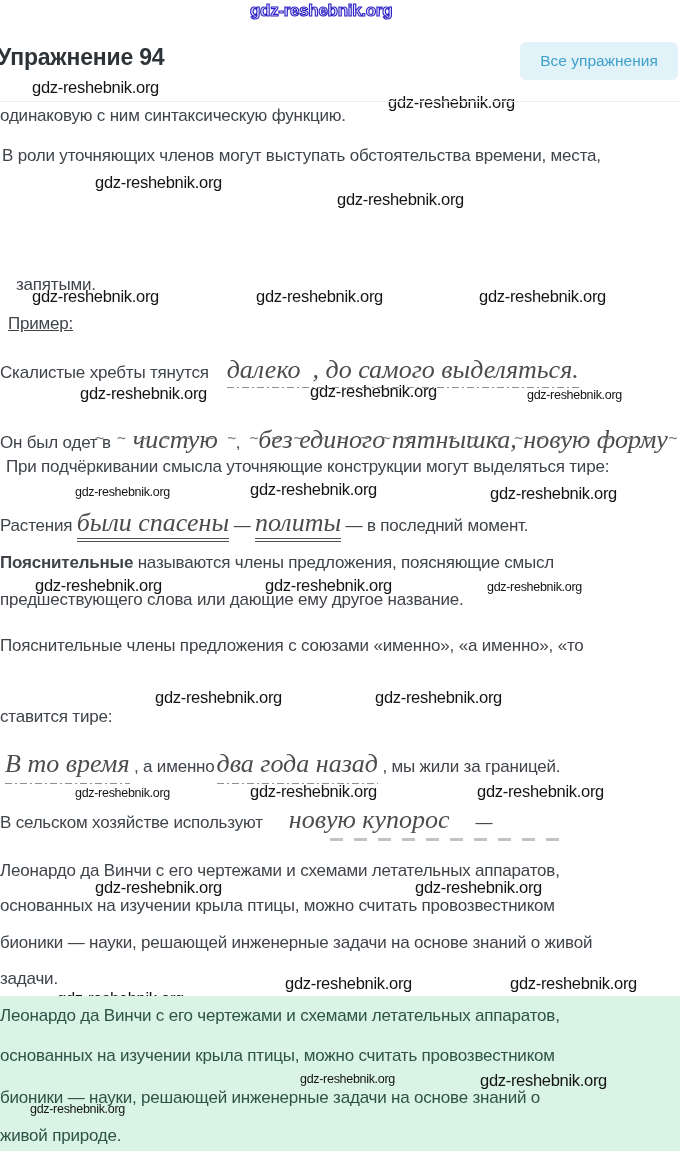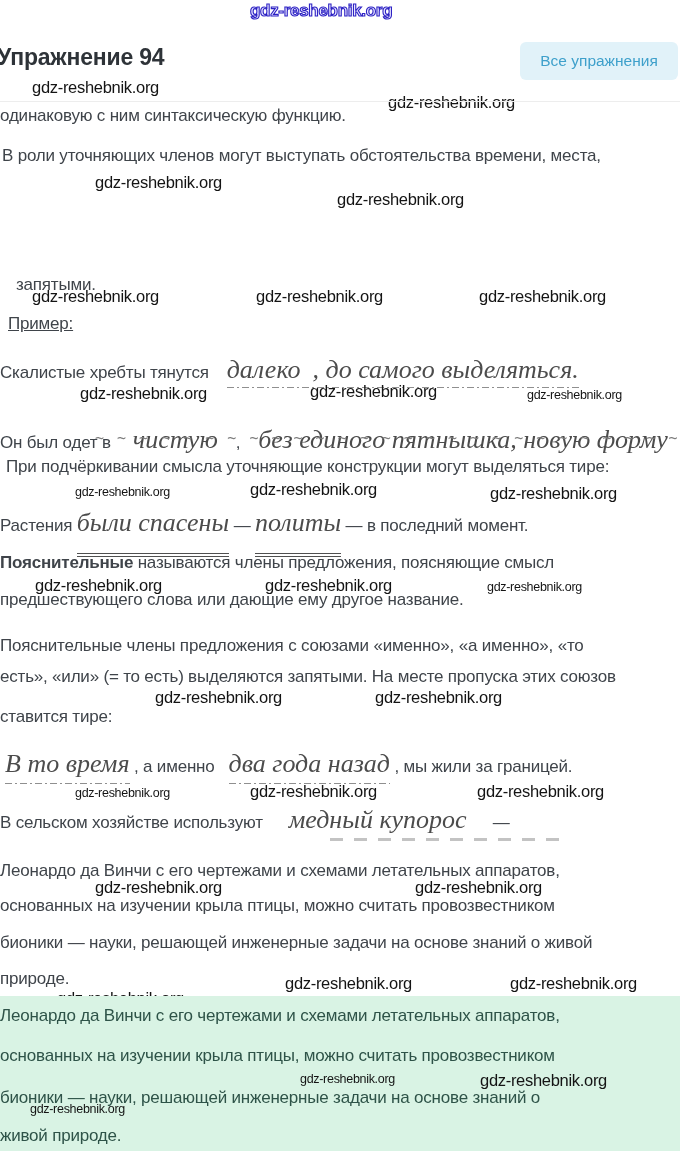--- a/index.html
+++ b/index.html
@@ -10,28 +10,28 @@
   .btn{position:absolute;left:520px;top:42px;width:158px;height:38px;background:#e1f2f9;
        color:#3ea0cb;font-size:15.5px;border:none;border-radius:6px;display:flex;
        align-items:center;justify-content:center;cursor:pointer;}
   .card-edge{position:absolute;top:101px;left:0;width:680px;height:1px;background:#ededed;}
   .wm{position:absolute;white-space:nowrap;font-size:16.5px;color:#141414;letter-spacing:-0.3px;}
   .wm-sm{font-size:12.5px;}
   .wm-blue{font-weight:bold;font-size:17px;color:#e9e7ff;-webkit-text-stroke:1.1px #2d22c4;}
   .ital{font-family:"Liberation Serif","DejaVu Serif",serif;font-style:italic;font-size:26px;color:#4c4c4c;letter-spacing:0;}
   .u-dashdot{background-image:repeating-linear-gradient(90deg,#8f8f8f 0 7px,transparent 7px 10px,#8f8f8f 10px 12px,transparent 12px 15px);
              background-repeat:repeat-x;background-size:15px 1.5px;background-position:left bottom;padding-bottom:6px;}
-  .u-double{border-bottom:4px double #4f4f4f;padding-bottom:16px;}
+  .u-double{border-bottom:4px double #4f4f4f;padding-bottom:1px;}
   .wavy{position:absolute;color:#7d7d7d;font-size:15px;letter-spacing:2px;white-space:nowrap;
         font-family:"DejaVu Sans Mono",monospace;}
   .dashline{position:absolute;height:2.5px;
         background-image:repeating-linear-gradient(90deg,#c3c3c3 0 13px,transparent 13px 24px);}
   .green-block{position:absolute;left:0;top:996px;width:680px;height:155px;background:#d9f3e4;}
   .gline{position:absolute;white-space:nowrap;font-size:17px;color:#2e5348;letter-spacing:-0.2px;}
-  .gap18{margin-left:18px;} .gap14{margin-left:14px;} .gap12{margin-left:12px;}
+  .gap18{margin-left:18px;} .gap14{margin-left:2px;} .gap12{margin-left:12px;}
   .gap22{margin-left:22px;} .gap26{margin-left:26px;}
 </style>
 </head>
 <body>
 
 <div id="page">
 
   <span class="wm wm-blue" style="left:250px;top:1px;">gdz-reshebnik.org</span>
 
   <h1 class="title" style="left:-3px;top:44px;margin:0;">Упражнение 94</h1>
@@ -79,43 +79,42 @@
 
   <div class="line" style="left:0;top:553px;">
     <b>Пояснительные</b><span> называются члены предложения, поясняющие смысл</span>
   </div>
   <span class="wm" style="left:35px;top:576px;">gdz-reshebnik.org</span>
   <span class="wm" style="left:265px;top:576px;">gdz-reshebnik.org</span>
   <span class="wm wm-sm" style="left:487px;top:580px;">gdz-reshebnik.org</span>
   <div class="line" style="left:0;top:590px;">предшествующего слова или дающие ему другое название.</div>
 
   <div class="line" style="left:0;top:636px;">Пояснительные члены предложения с союзами «именно», «а именно», «то</div>
-  <div class="line" style="left:0;top:667px;">есть», «или» (= то есть) выделяются запятыми. На месте пропуска этих союзов</div>
   <span class="wm" style="left:155px;top:688px;">gdz-reshebnik.org</span>
   <span class="wm" style="left:375px;top:688px;">gdz-reshebnik.org</span>
   <div class="line" style="left:0;top:707px;">ставится тире:</div>
 
   <div class="line" style="left:5px;top:749px;">
     <span class="ital u-dashdot">В то время</span><span> , а именно</span><span class="ital u-dashdot gap14">два года назад</span><span> , мы жили за границей.</span>
   </div>
   <span class="wm wm-sm" style="left:75px;top:786px;">gdz-reshebnik.org</span>
   <span class="wm" style="left:250px;top:782px;">gdz-reshebnik.org</span>
   <span class="wm" style="left:477px;top:782px;">gdz-reshebnik.org</span>
 
   <div class="line" style="left:0;top:805px;">
-    <span>В сельском хозяйстве используют</span><span class="ital gap26">медный купорос</span><span class="gap26">—</span>
+    <span>В сельском хозяйстве используют</span><span class="ital gap26">новую купорос</span><span class="gap26">—</span>
   </div>
   <div class="dashline" style="left:330px;top:838px;width:230px;"></div>
 
   <div class="line" style="left:0;top:861px;">Леонардо да Винчи с его чертежами и схемами летательных аппаратов,</div>
   <span class="wm" style="left:95px;top:878px;">gdz-reshebnik.org</span>
   <span class="wm" style="left:415px;top:878px;">gdz-reshebnik.org</span>
   <div class="line" style="left:0;top:896px;">основанных на изучении крыла птицы, можно считать провозвестником</div>
   <div class="line" style="left:0;top:933px;">бионики — науки, решающей инженерные задачи на основе знаний о живой</div>
-  <div class="line" style="left:0;top:969px;">природе.</div>
+  <div class="line" style="left:0;top:969px;">задачи.</div>
   <span class="wm" style="left:285px;top:974px;">gdz-reshebnik.org</span>
   <span class="wm" style="left:510px;top:974px;">gdz-reshebnik.org</span>
   <span class="wm" style="left:57px;top:989px;">gdz-reshebnik.org</span>
 
   <div class="green-block"></div>
   <div class="gline" style="left:0;top:1006px;">Леонардо да Винчи с его чертежами и схемами летательных аппаратов,</div>
   <div class="gline" style="left:0;top:1046px;">основанных на изучении крыла птицы, можно считать провозвестником</div>
   <span class="wm wm-sm" style="left:300px;top:1072px;">gdz-reshebnik.org</span>
   <span class="wm" style="left:480px;top:1071px;">gdz-reshebnik.org</span>
   <div class="gline" style="left:0;top:1088px;">бионики — науки, решающей инженерные задачи на основе знаний о</div>

